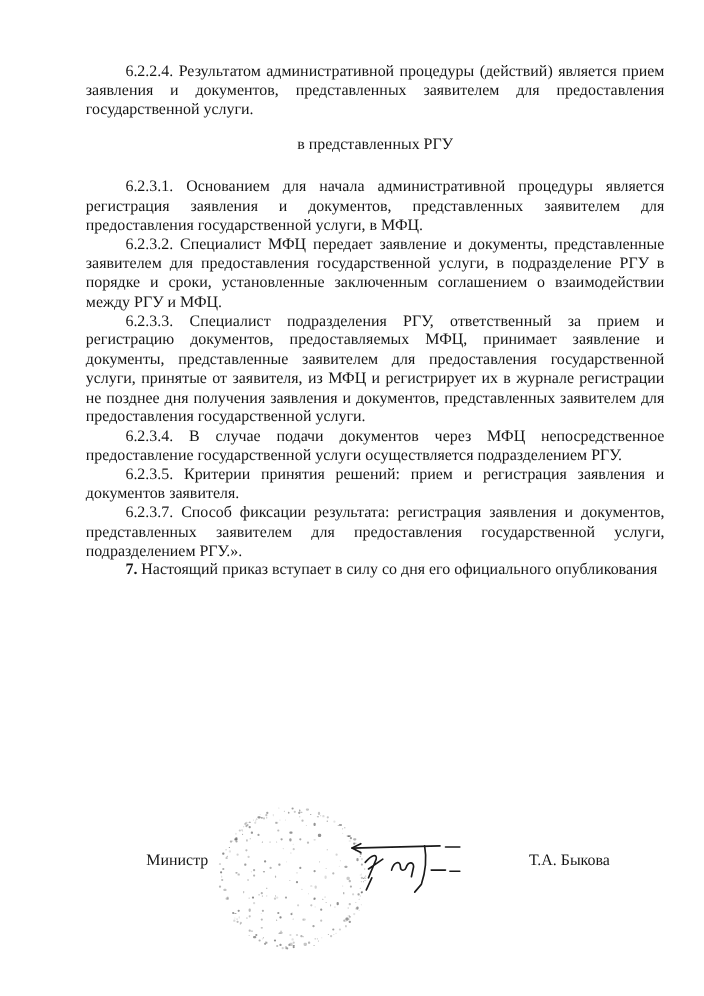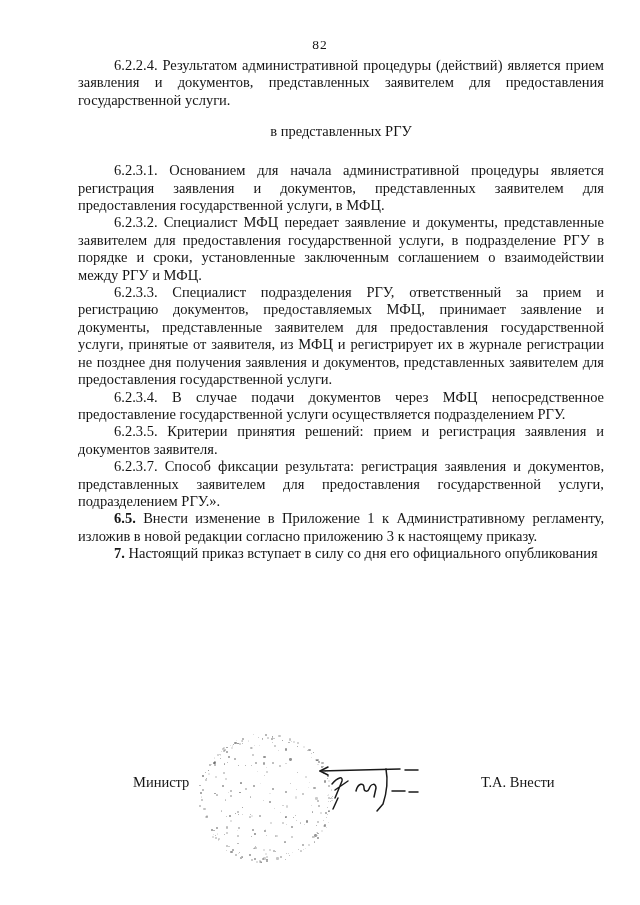--- a/index.html
+++ b/index.html
@@ -73,34 +73,32 @@
     left: 481px;
     top: 774px;
     font-size: 14.5px;
   }
 </style>
 </head>
 <body>
 
 <div class="page">
 
-  <div class="page-number">82</div>
 
   <div class="doc-body" id="doc-body">
       <p><span>6.2.2.4. </span>Результатом административной процедуры (действий) является прием заявления и документов, представленных заявителем для предоставления государственной услуги.</p>
       <div class="heading">
         <div>в представленных РГУ</div>
       </div>
       <p><span>6.2.3.1. </span>Основанием для начала административной процедуры является регистрация заявления и документов, представленных заявителем для предоставления государственной услуги, в МФЦ.</p>
       <p><span>6.2.3.2. </span>Специалист МФЦ передает заявление и документы, представленные заявителем для предоставления государственной услуги, в подразделение РГУ в порядке и сроки, установленные заключенным соглашением о взаимодействии между РГУ и МФЦ.</p>
       <p><span>6.2.3.3. </span>Специалист подразделения РГУ, ответственный за прием и регистрацию документов, предоставляемых МФЦ, принимает заявление и документы, представленные заявителем для предоставления государственной услуги, принятые от заявителя, из МФЦ и регистрирует их в журнале регистрации не позднее дня получения заявления и документов, представленных заявителем для предоставления государственной услуги.</p>
       <p><span>6.2.3.4. </span>В случае подачи документов через МФЦ непосредственное предоставление государственной услуги осуществляется подразделением РГУ.</p>
       <p><span>6.2.3.5. </span>Критерии принятия решений: прием и регистрация заявления и документов заявителя.</p>
       <p><span>6.2.3.7. </span>Способ фиксации результата: регистрация заявления и документов, представленных заявителем для предоставления государственной услуги, подразделением РГУ.».</p>
-      <p><span class="bnum">6.5. </span>Внести изменение в Приложение 1 к Административному регламенту, изложив в новой редакции согласно приложению 3 к настоящему приказу.</p>
       <p><span class="bnum">7. </span>Настоящий приказ вступает в силу со дня его официального опубликования</p>
     </div>
 
   <div class="stamp">
       <i style="left: 17.1532px; top: 31.4529px; width: 1.67613px; height: 1.67613px; opacity: 0.69;"></i>
       <i style="left: 38.4175px; top: 11.1945px; width: 2.26581px; height: 2.26581px; opacity: 0.65;"></i>
       <i style="left: 129.826px; top: 95.641px; width: 1.07734px; height: 1.07734px; opacity: 0.26;"></i>
       <i style="left: 131.236px; top: 63.6114px; width: 1.39132px; height: 1.39132px; opacity: 0.17;"></i>
       <i style="left: 127.913px; top: 93.2497px; width: 2.36322px; height: 2.36322px; opacity: 0.6;"></i>
       <i style="left: 65.6752px; top: 6.93676px; width: 1.81261px; height: 1.81261px; opacity: 0.42;"></i>
@@ -396,15 +394,15 @@
     <path d="M93 10 h13"></path>
     <path d="M74 9 C76 20 75 32 71 44 L65 51"></path>
     <path d="M20 24 C26 17 31 16 30 21 L23 38 M23 30 L36 21"></path>
     <path d="M44 31 C46 23 52 22 52 28 C52 32 56 32 57 29 C59 23 64 23 64 28 L62 37"></path>
     <path d="M80 31 h13 M97 32 h9"></path>
     <path d="M26 38 l-5 11"></path>
   </svg>
 
   <div class="sig-title">Министр</div>
 
-  <div class="sig-name">Т.А. Внести</div>
+  <div class="sig-name">Т.А. Быкова</div>
 
 </div>
 
 </body></html>

